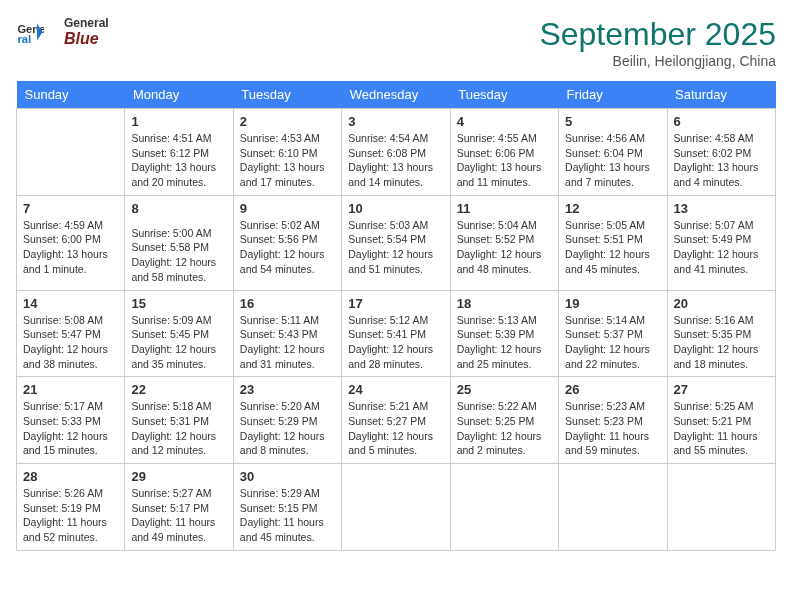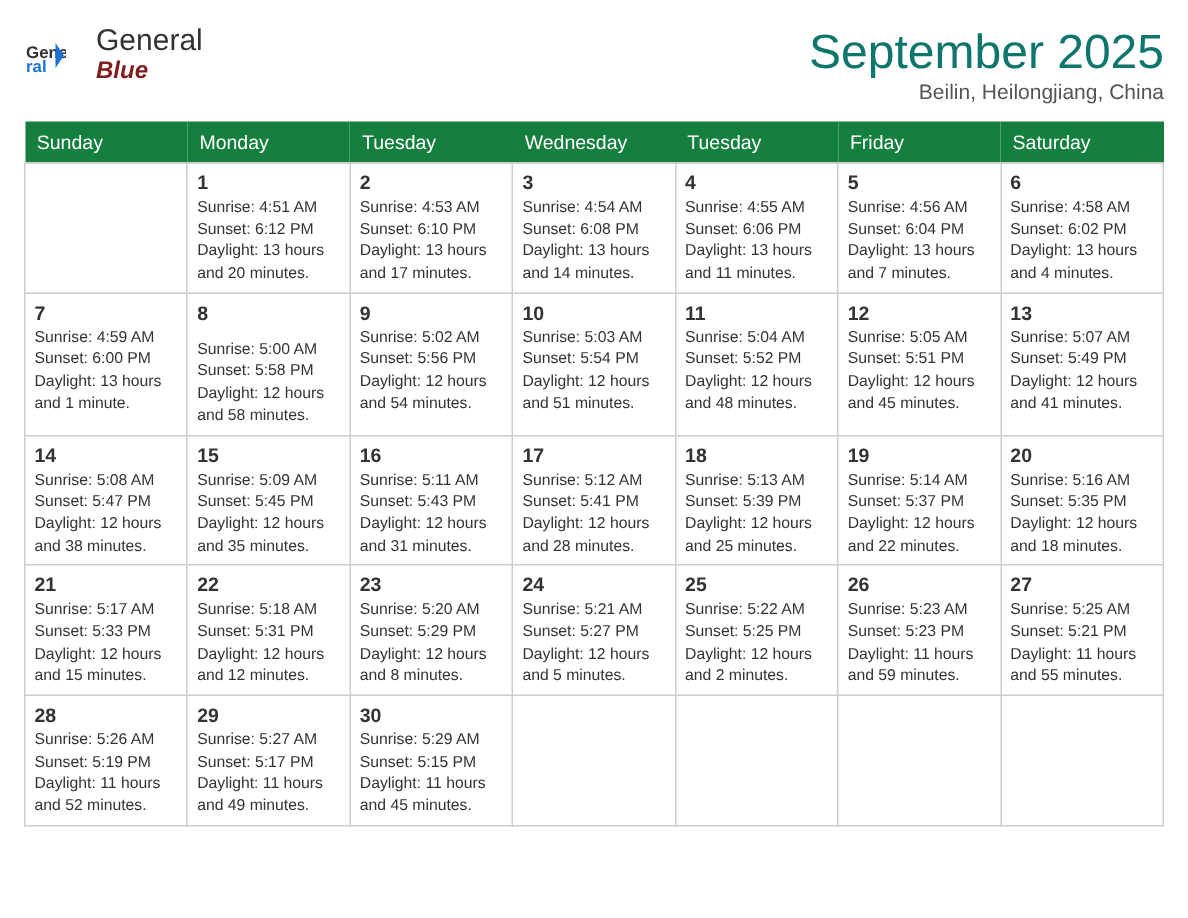--- a/index.html
+++ b/index.html
@@ -36,21 +36,21 @@
     .subtitle {
       font-size: 14px;
       color: #555;
     }
     table {
       width: 100%;
       border-collapse: collapse;
       font-size: 11px;
     }
     thead th {
-      background-color: #15803d;
+      background-color: #3b82f6;
       color: #fff;
       text-align: left;
       padding: 6px 8px;
       font-size: 13px;
       font-weight: normal;
     }
     tbody td {
       border: 1px solid #ccc;
       vertical-align: top;
       padding: 5px 6px;
@@ -80,21 +80,21 @@
 <body>
 
 <div class="header">
   <div class="logo">
     <svg class="logo-icon" viewBox="0 0 40 40">
       <text x="2" y="22" font-size="16" font-weight="bold" fill="#333">Gene</text>
       <text x="2" y="36" font-size="16" font-weight="bold" fill="#1a73d4">ral</text>
       <polygon points="30,8 38,20 30,32" fill="#1a73d4"></polygon>
     </svg>
     <div>
-      <div style="font-size:20px;font-weight:normal;color:#333;">General</div>
+      <div style="font-size:12px;font-weight:bold;color:#333;">General</div>
       <div style="font-size:16px;font-weight:bold;color:#7f1d1d;font-style:italic;">Blue</div>
     </div>
   </div>
   <div class="title-block">
     <div class="month-title">September 2025</div>
     <div class="subtitle">Beilin, Heilongjiang, China</div>
   </div>
 </div>
 
 <table>

